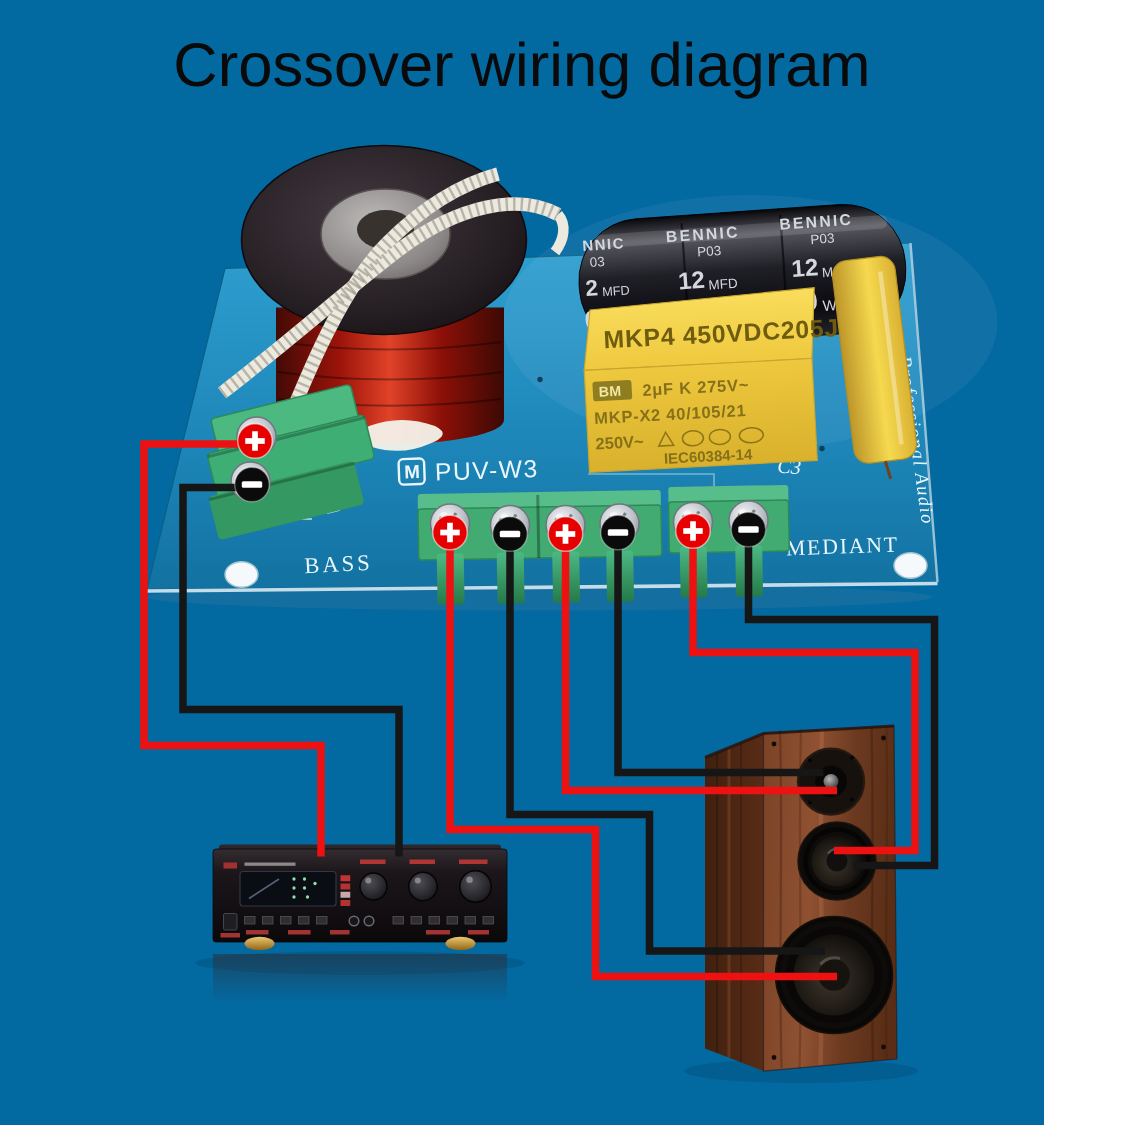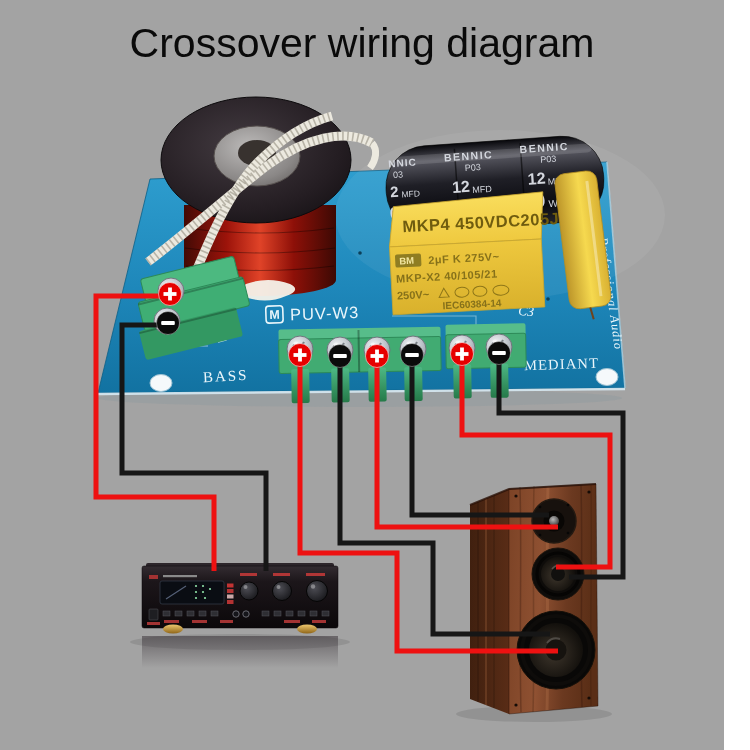--- a/index.html
+++ b/index.html
@@ -1,17 +1,17 @@
 <!DOCTYPE html>
 <html><head>
 <meta charset="utf-8">
 <style>
   html,body{margin:0;padding:0;background:#fff;}
-  .canvas{position:relative;width:696px;height:750px;background:#a3a3a3;overflow:hidden;
-          font-family:"Liberation Sans",sans-serif;padding-left:28px;}
+  .canvas{position:relative;width:696px;height:750px;background:#0369a1;overflow:hidden;
+          font-family:"Liberation Sans",sans-serif;}
   .title{position:absolute;top:20px;left:0;width:100%;margin:0;text-align:center;
          font-size:41px;font-weight:400;color:#0a0a0a;letter-spacing:0;
          font-family:"Liberation Sans",sans-serif;}
   svg.scene{position:absolute;left:0;top:0;}
   text{font-family:"Liberation Sans",sans-serif;}
   .silk{fill:#eaf6fb;}
   .serif{font-family:"Liberation Serif",serif;}
 </style>
 </head>
 <body>

